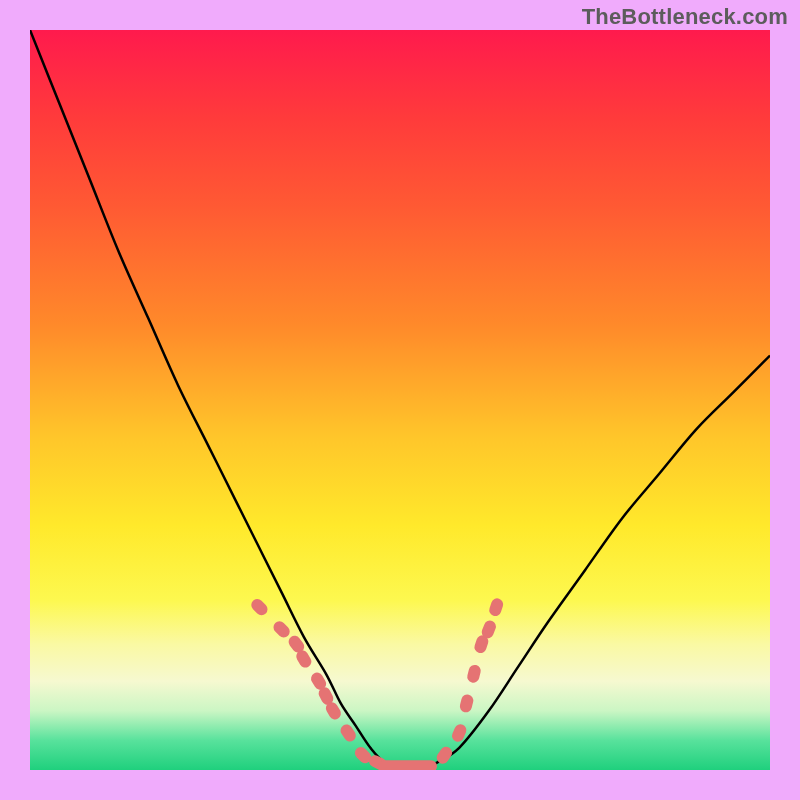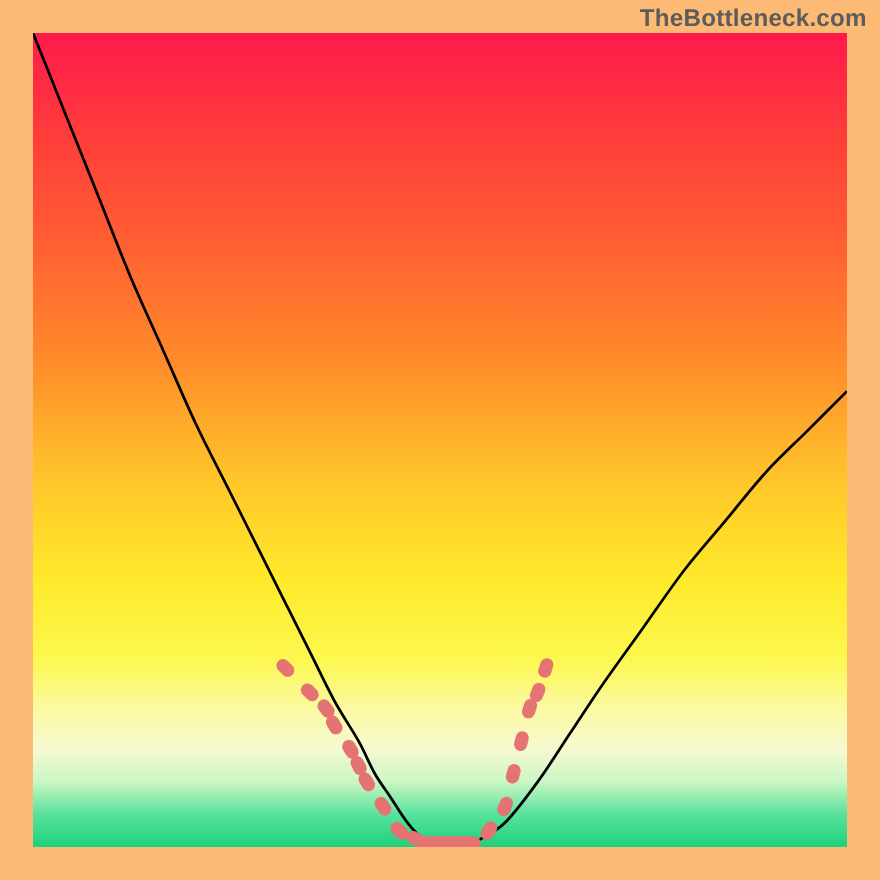--- a/index.html
+++ b/index.html
@@ -9,21 +9,21 @@
     height: 800px;
     background: #000000;
     overflow: hidden;
   }
   .frame {
     position: absolute;
     top: 0;
     left: 0;
     width: 800px;
     height: 800px;
-    background: #fdba74;
+    background: #f0abfc;
   }
   .plot-area {
     position: absolute;
     top: 30px;
     left: 30px;
     width: 740px;
     height: 740px;
     background: linear-gradient(
       to bottom,
       #ff1a4d 0%,

